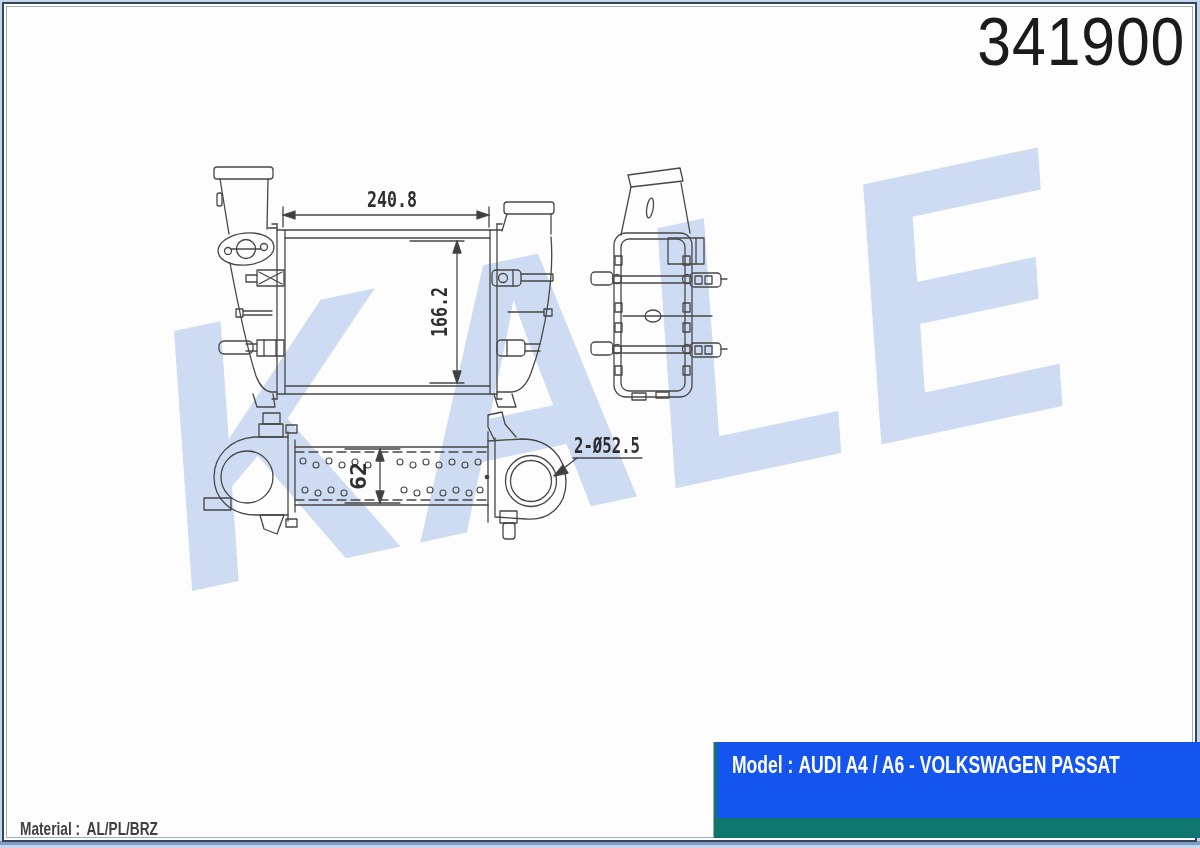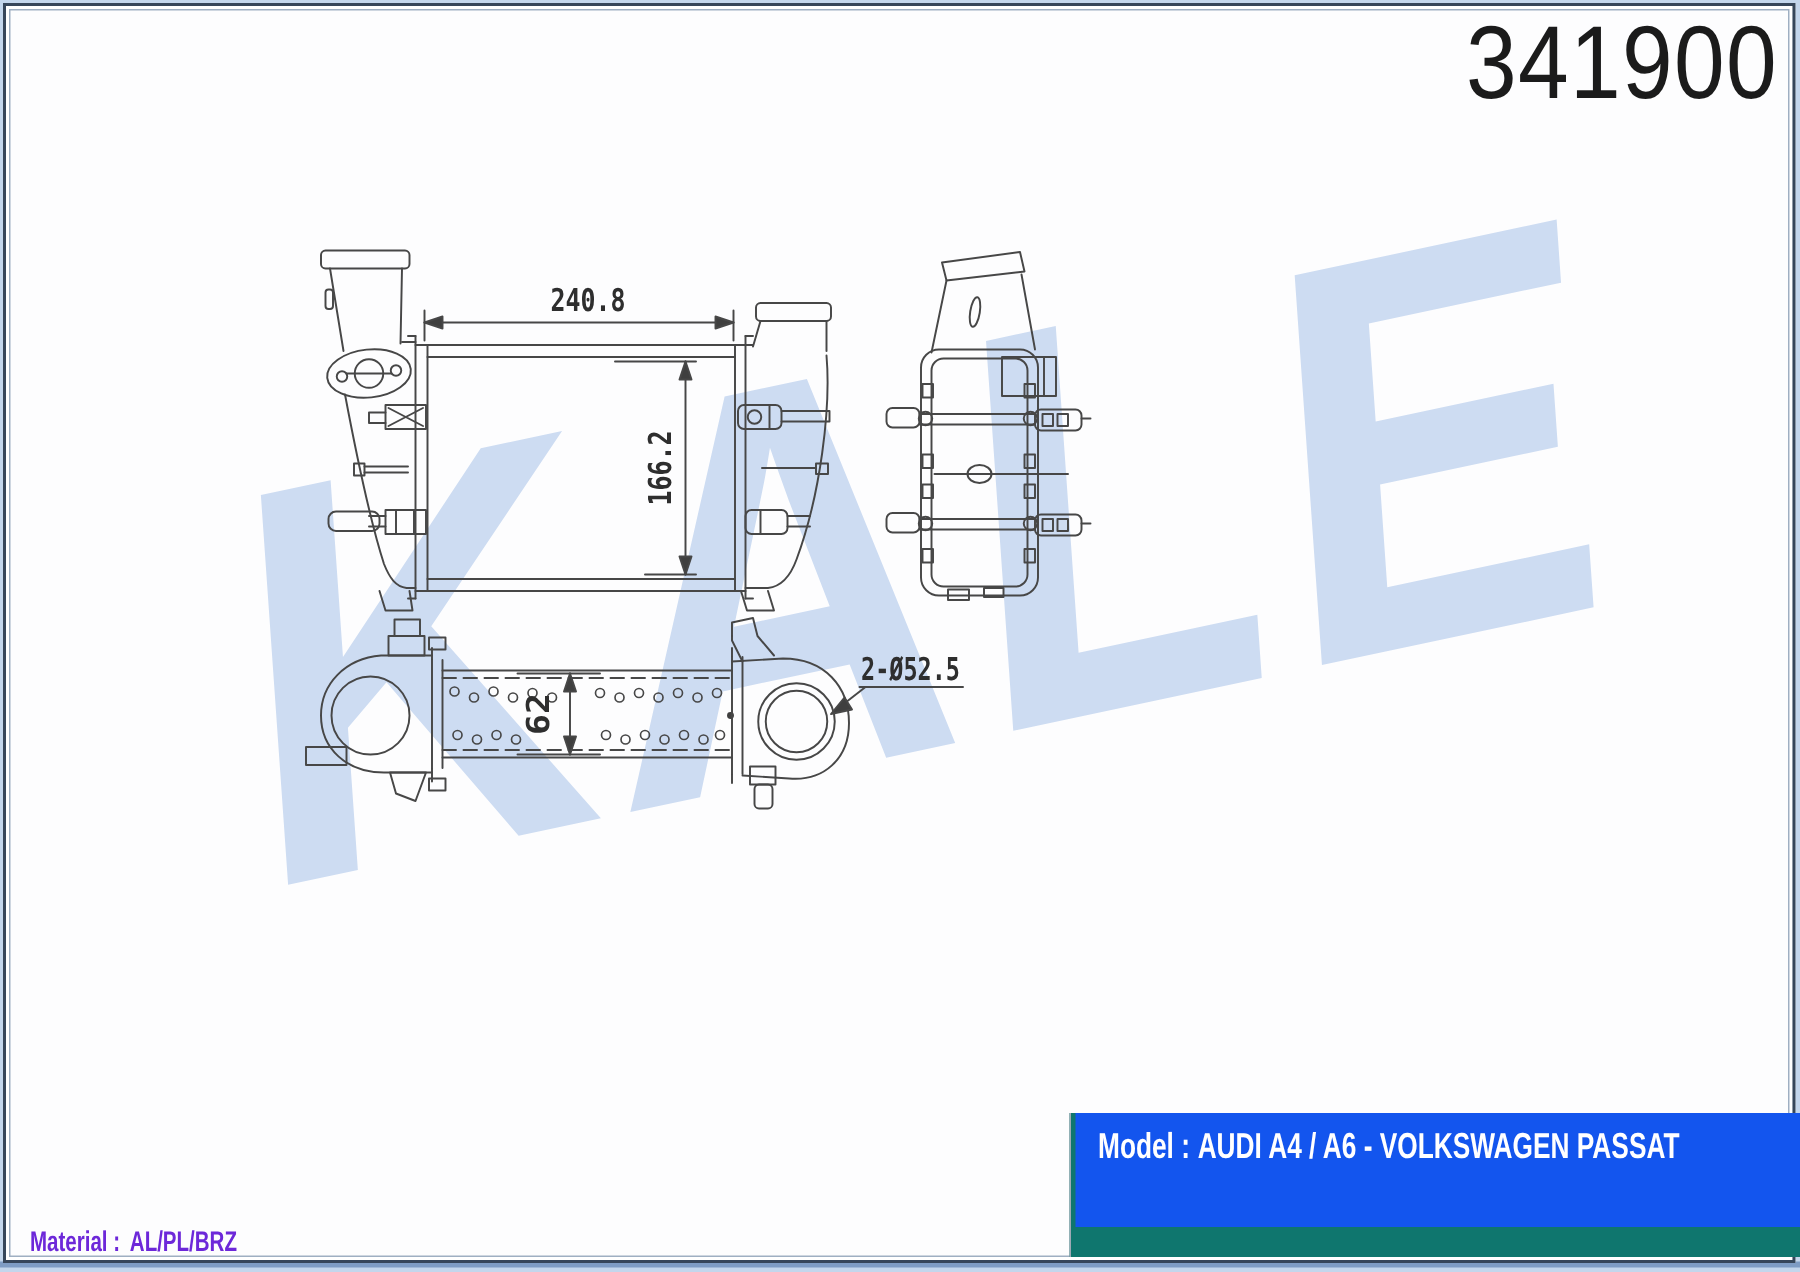--- a/index.html
+++ b/index.html
@@ -32,21 +32,21 @@
     font-family:"DejaVu Sans Mono", monospace;
     font-weight:bold; font-size:21px; fill:#2e2e2e; stroke:none;
   }
   .part-title {
     position:absolute; top:7px; right:15px; z-index:4;
     font-size:69px; line-height:1; color:#1b1b1b; letter-spacing:1px;
     transform:scaleX(0.88); transform-origin:100% 0;
   }
   .material-note {
     position:absolute; left:20px; top:819px; z-index:4;
-    font-size:19px; font-weight:bold; color:#6d28d9; line-height:1;
+    font-size:19px; font-weight:bold; color:#404040; line-height:1;
     white-space:nowrap;
   }
   .material-note .cond { display:inline-block; transform:scaleX(0.72); transform-origin:0 50%; }
   .material-note .lbl { margin-right:9px; }
   .info-table {
     position:absolute; left:713px; top:742px; width:568px; height:96px; z-index:4;
     border-left:1px solid #9fa9b5;
     padding-left:3px; box-sizing:border-box;
     background:#0f766e;
   }

